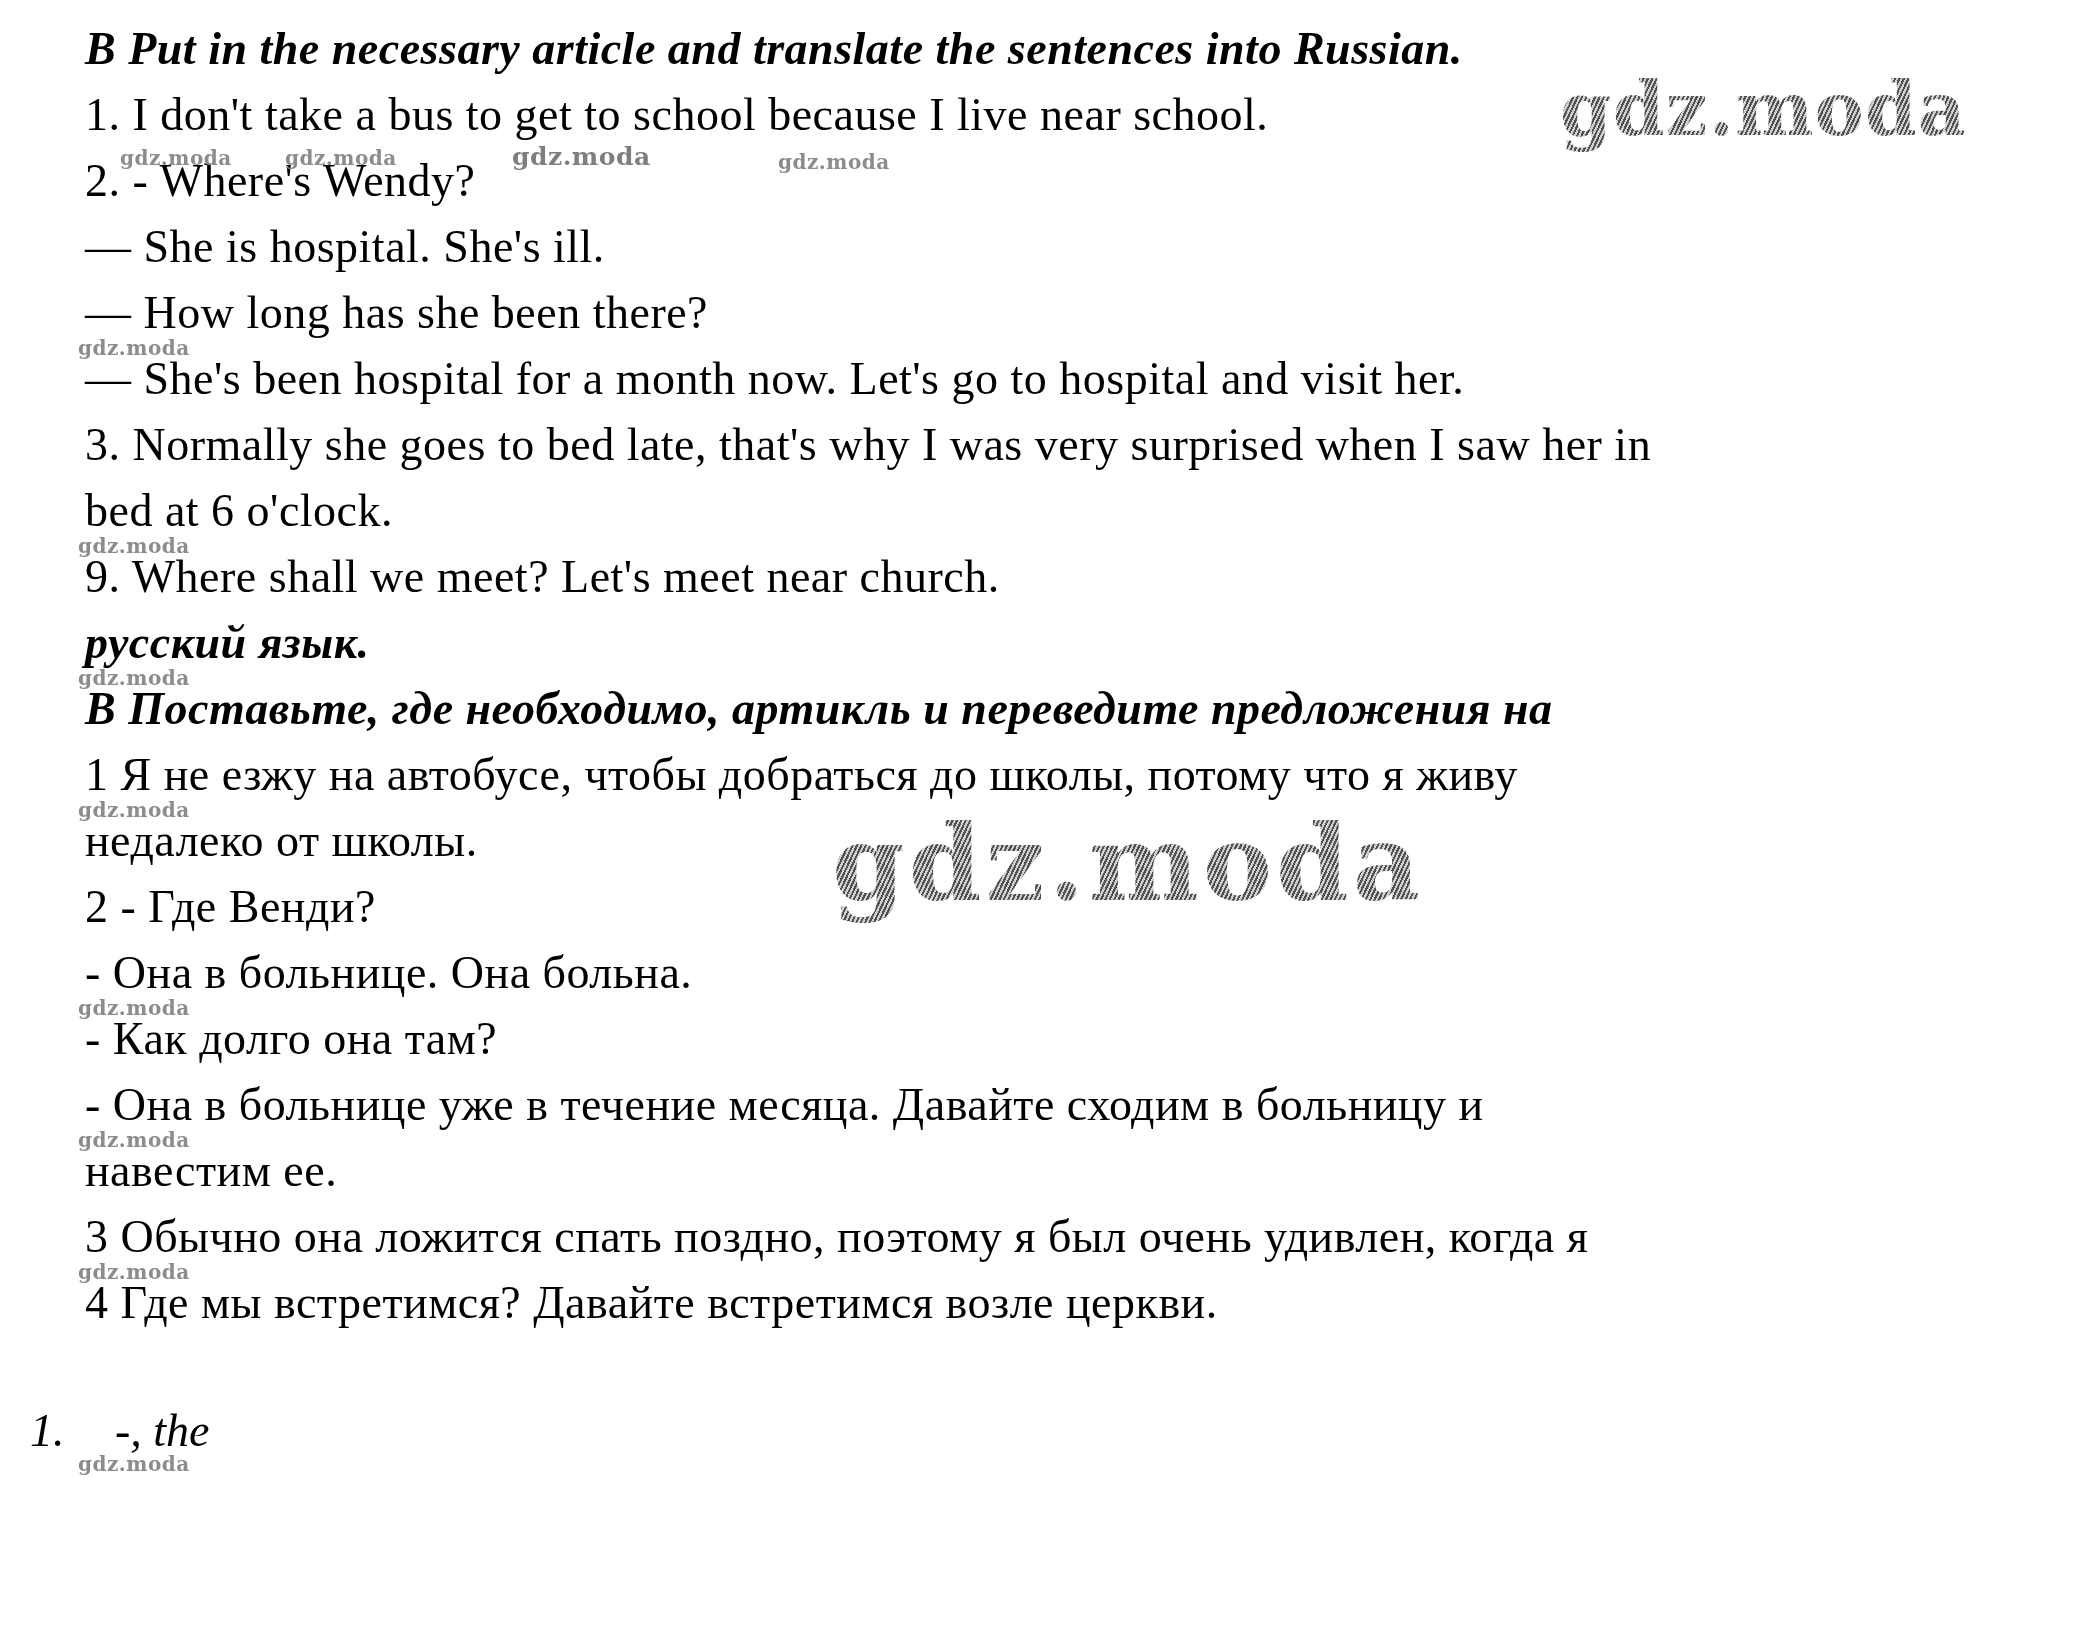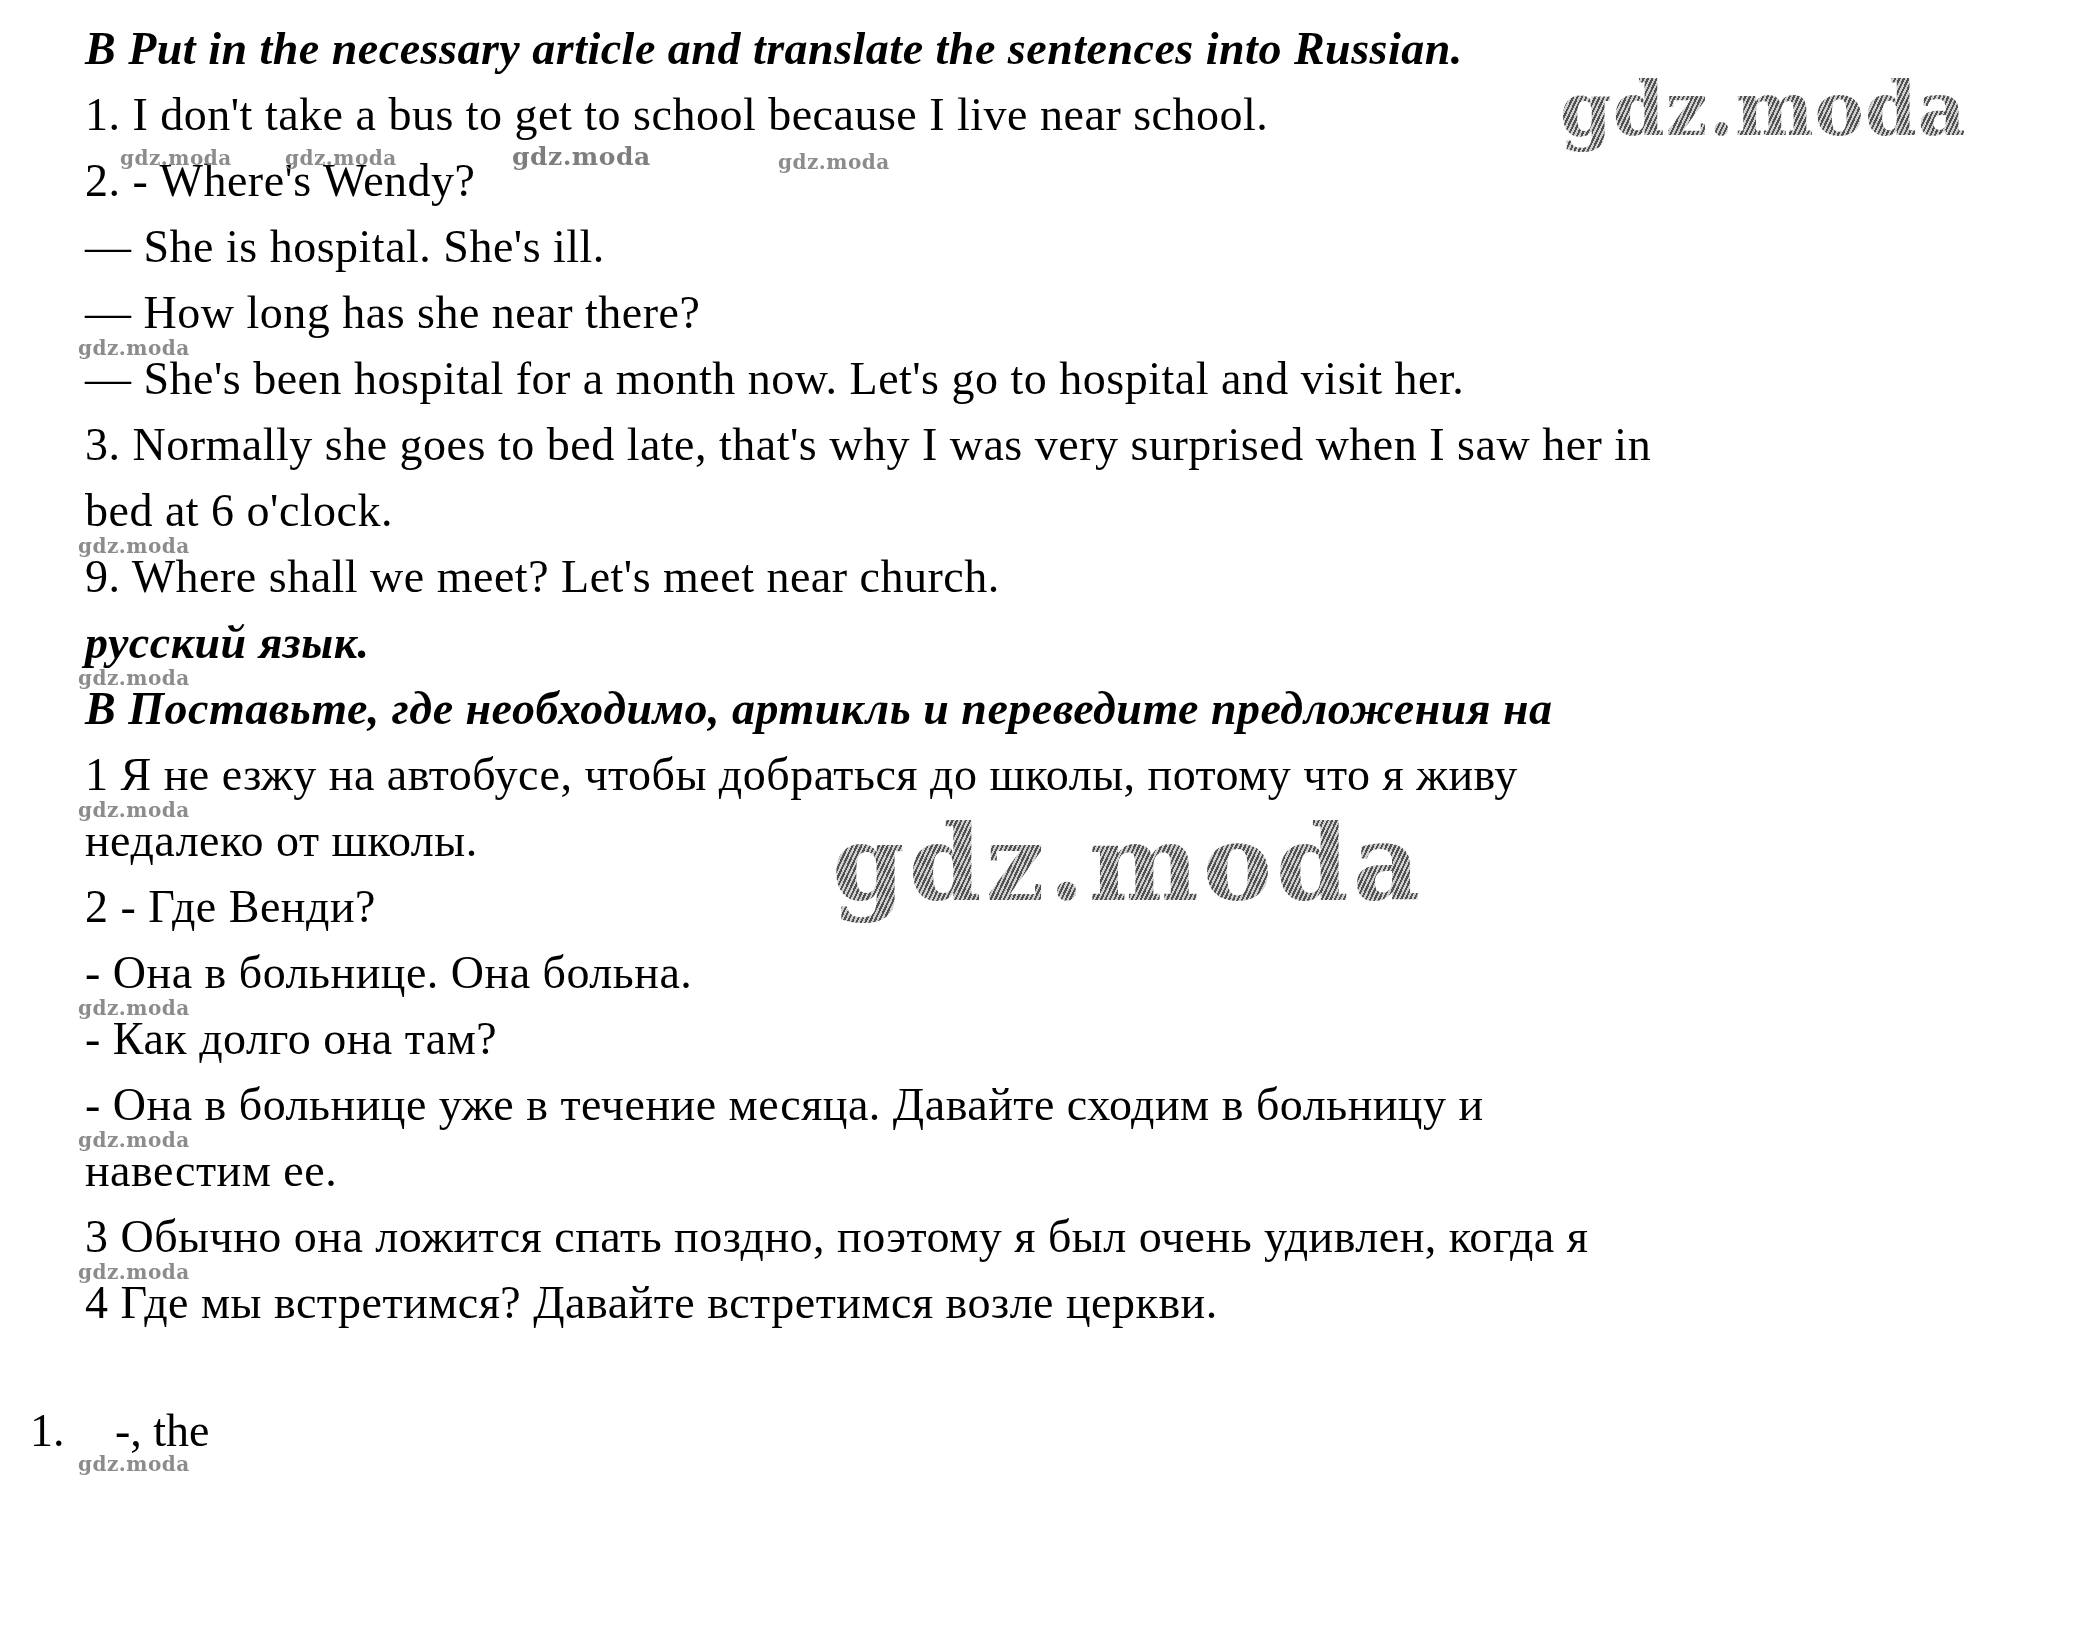--- a/index.html
+++ b/index.html
@@ -25,20 +25,21 @@
       font-size: 46px;
       line-height: 66px;
       white-space: nowrap;
       letter-spacing: 0.5px;
     }
     .bold { font-weight: bold; font-style: italic; }
     .answers {
       position: absolute;
       left: 30px;
       top: 1398px;
+      font-style: italic;
     }
     .answer-row {
       font-size: 46px;
       line-height: 66px;
       white-space: nowrap;
     }
     .answer-marker {
       display: inline-block;
       width: 85px;
     }
@@ -71,21 +72,21 @@
 </head>
 <body>
 
 <div class="page">
 
   <div class="text-block">
     <div class="line bold">В Put in the necessary article and translate the sentences into Russian.</div>
     <div class="line">1. I don't take a bus to get to school because I live near school.</div>
     <div class="line">2. - Where's Wendy?</div>
     <div class="line">— She is hospital. She's ill.</div>
-    <div class="line">— How long has she near there?</div>
+    <div class="line">— How long has she been there?</div>
     <div class="line">— She's been hospital for a month now. Let's go to hospital and visit her.</div>
     <div class="line">3. Normally she goes to bed late, that's why I was very surprised when I saw her in</div>
     <div class="line">bed at 6 o'clock.</div>
     <div class="line">9. Where shall we meet? Let's meet near church.</div>
     <div class="line bold">русский язык.</div>
     <div class="line bold">В Поставьте, где необходимо, артикль и переведите предложения на</div>
     <div class="line">1 Я не езжу на автобусе, чтобы добраться до школы, потому что я живу</div>
     <div class="line">недалеко от школы.</div>
     <div class="line">2 - Где Венди?</div>
     <div class="line">- Она в больнице. Она больна.</div>

